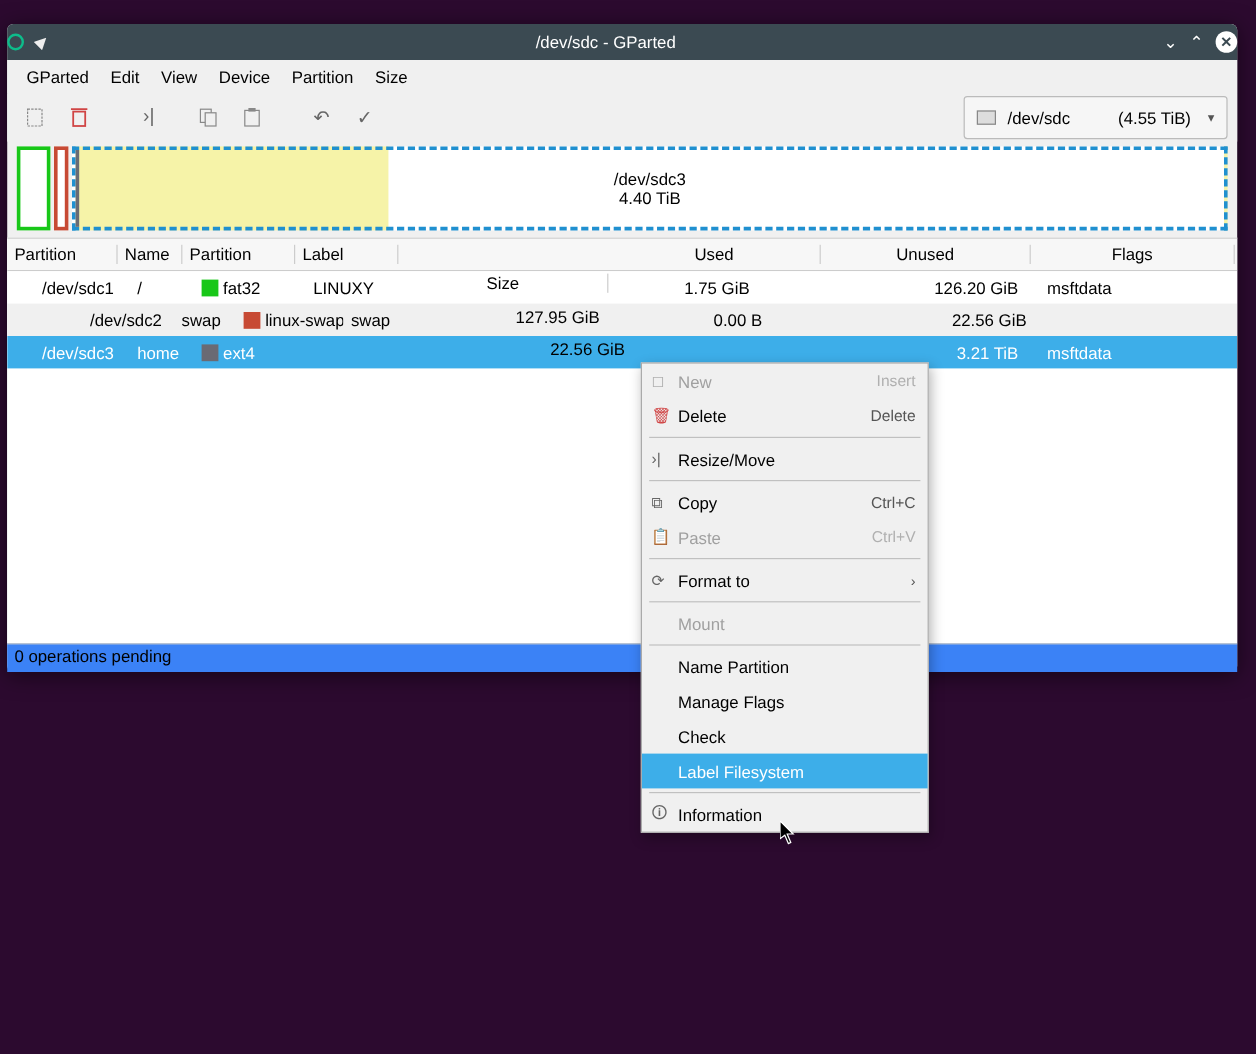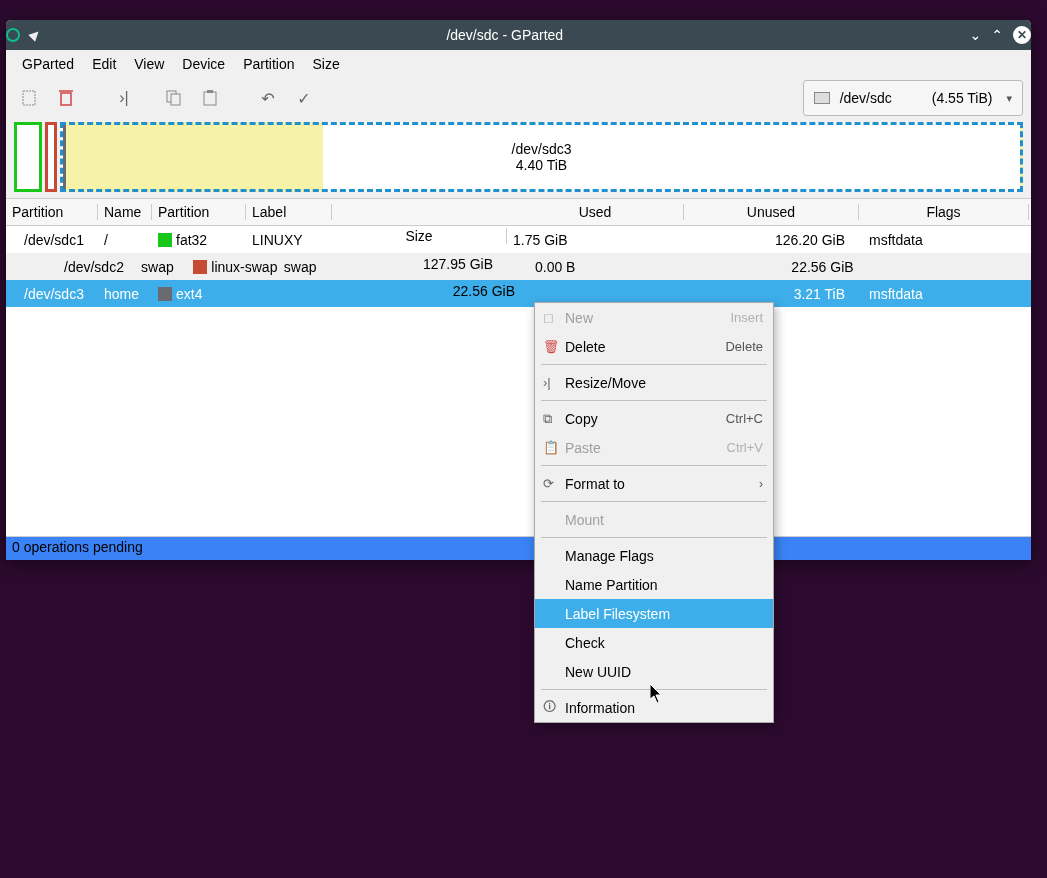--- a/index.html
+++ b/index.html
@@ -57,26 +57,26 @@
 .partbox.p3 .lbl { font-weight: normal; }
 
 
 .table { flex: 1; margin: 2px 0 0 0; background: #fff; border-top: 1px solid #ccc; overflow: hidden; }
 .thead, .trow { display: flex; height: 27px; align-items: center; font-size: 14px; }
 .thead { background: #f7f7f7; border-bottom: 1px solid #ccc; }
 .th, .td { padding: 0 6px; overflow: hidden; white-space: nowrap; }
 .th { border-right: 1px solid #ccc; }
 .th.c-part,.td.c-part{width:92px;} .th.c-name,.td.c-name{width:54px;}
 .th.c-fs,.td.c-fs{width:94px;} .th.c-lbl,.td.c-lbl{width:86px;}
-.th.c-size,.td.c-size{width:175px;text-align:right;margin-top:48px;} .th.c-used,.td.c-used{width:177px;text-align:left;}
+.th.c-size,.td.c-size{width:175px;text-align:right;margin-top:48px;} .th.c-used,.td.c-used{width:177px;text-align:center;}
 .th.c-unused,.td.c-unused{width:175px;text-align:right;} .th.c-flags,.td.c-flags{width:170px;}
 .th.c-size,.th.c-used,.th.c-unused,.th.c-flags{text-align:center;}
 .td.c-size,.td.c-used,.td.c-unused{padding-right:14px;}
 .td.c-flags{padding-left:10px;}
-.td.c-part{padding-left:18px;}
+.td.c-part{padding-left:18px;margin-left:11px;}
 .trow.even{background:#fff;} .trow.odd{background:#f0f0f0;padding-left:40px;}
 .trow.sel{background:#3daee9;color:#fff;}
 .fs-chip{display:inline-block;width:14px;height:14px;margin-right:4px;vertical-align:-2px;}
 .fs-fat32{background:#18c718;} .fs-swap{background:#c74a34;} .fs-ext4{background:#6a6a73;}
 
 
 .status { height: 24px; padding: 2px 6px; font-size: 14px; border-top: 1px solid #ccc; background: #3b82f6; }
 
 
 .ctxmenu {
@@ -255,37 +255,33 @@
       <span class="sub">›</span>
   </div>
   <div class="ctxsep"></div>
   <div class="ctxitem disabled">
     <span class="icon"></span>
       <span class="label">Mount</span>
   </div>
   <div class="ctxsep"></div>
   <div class="ctxitem">
     <span class="icon"></span>
+      <span class="label">Name Partition</span>
+  </div>
+  <div class="ctxitem">
+    <span class="icon"></span>
       <span class="label">Manage Flags</span>
   </div>
   <div class="ctxitem">
     <span class="icon"></span>
-      <span class="label">Name Partition</span>
+      <span class="label">Check</span>
   </div>
   <div class="ctxitem hover">
     <span class="icon"></span>
       <span class="label">Label Filesystem</span>
-  </div>
-  <div class="ctxitem">
-    <span class="icon"></span>
-      <span class="label">Check</span>
-  </div>
-  <div class="ctxitem">
-    <span class="icon"></span>
-      <span class="label">New UUID</span>
   </div>
   <div class="ctxsep"></div>
   <div class="ctxitem">
     <span class="icon">🛈</span>
     <span class="label">Information</span>
   </div>
 </div>
 
 <div class="cursor">
   <svg viewBox="0 0 14 20">

